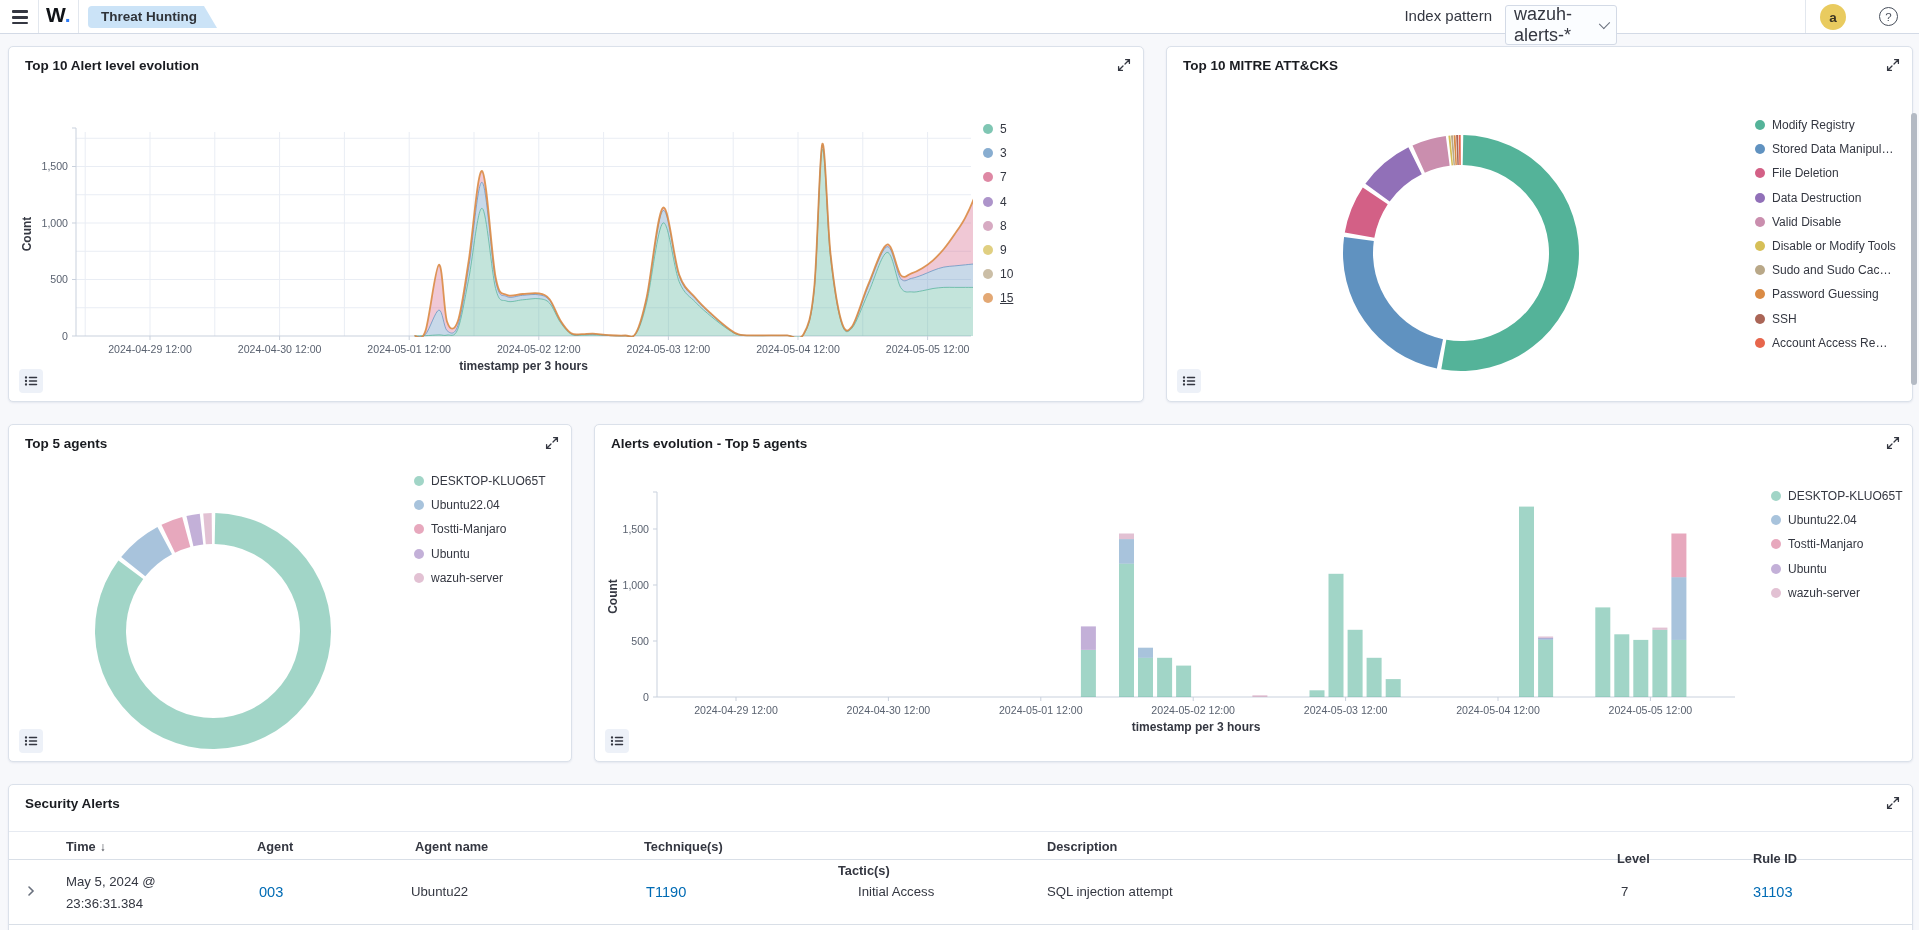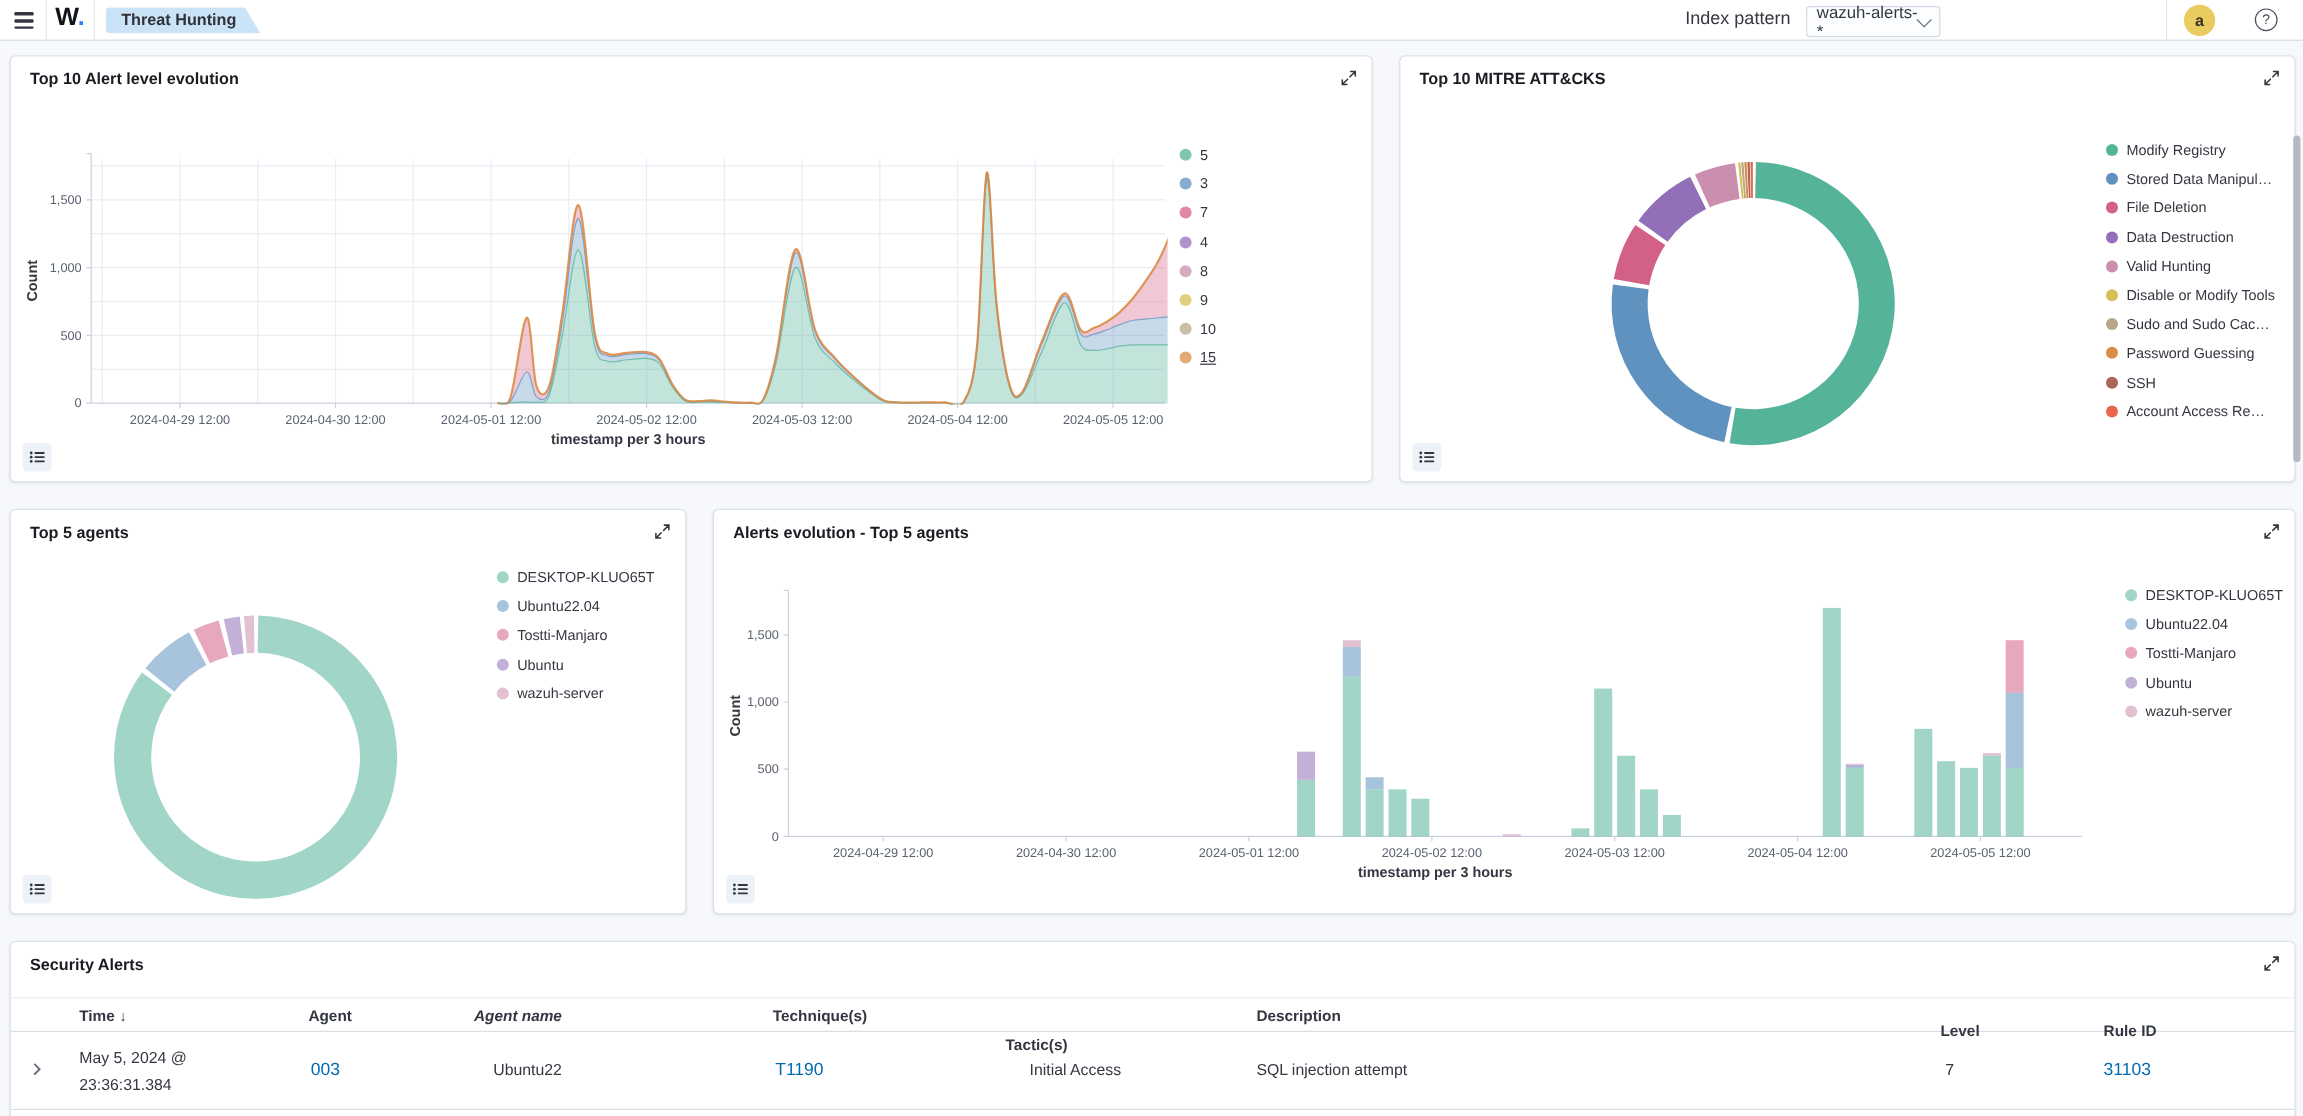--- a/index.html
+++ b/index.html
@@ -9,22 +9,22 @@
     border-bottom:1px solid #d3dae6;z-index:30;}
   .hamburger{position:absolute;left:10px;top:7px;width:20px;height:20px;background:none;border:none;cursor:pointer;padding:0;}
   .hamburger span{display:block;height:2.4px;background:#343741;margin:3.4px 2px;border-radius:1px;}
   .hdr-div{position:absolute;top:0;width:1px;height:33px;background:#e2e7ee;}
   .logo{position:absolute;left:46px;top:3px;font-size:21px;font-weight:bold;color:#101317;letter-spacing:-1px;}
   .logo b{color:#2f7cf6;}
   .crumb-tab{position:absolute;left:88px;top:6px;height:22px;padding:0 20px 0 13px;background:#cbe3f7;
     border:none;color:#2f3339;font-size:13.5px;font-weight:600;line-height:22px;cursor:pointer;
     border-radius:4px 0 0 4px;clip-path:polygon(0 0,calc(100% - 13px) 0,100% 100%,0 100%);}
   .idx-label{position:absolute;top:7px;right:427px;font-size:15px;color:#343741;}
-  .idx-select{position:absolute;left:1505px;top:5px;width:112px;height:26px;background:#fbfdff;
-    border:1px solid #d3dae6;border-radius:3px;font-size:14px;color:#343741;display:flex;
+  .idx-select{position:absolute;left:1505px;top:5px;width:112px;height:40px;background:#fbfdff;
+    border:1px solid #d3dae6;border-radius:3px;font-size:18px;color:#343741;display:flex;
     align-items:center;padding:0 8px;justify-content:space-between;cursor:pointer;box-sizing:border-box;}
   .chev{width:8px;height:8px;border-right:1.6px solid #69707d;border-bottom:1.6px solid #69707d;
     transform:rotate(45deg);margin-top:-4px;}
   .avatar{position:absolute;left:1820px;top:4px;width:26px;height:26px;border-radius:50%;
     background:#e9cb5f;color:#3c3524;font-size:13.5px;font-weight:600;display:flex;align-items:center;
     justify-content:center;cursor:pointer;}
   .help-btn{position:absolute;left:1879px;top:7px;width:19px;height:19px;border-radius:50%;
     border:1.4px solid #49505c;background:none;color:#49505c;font-size:11.5px;line-height:16px;
     text-align:center;cursor:pointer;padding:0;box-sizing:border-box;}
   
@@ -214,21 +214,21 @@
       <div class="legend-item">
         <span class="legend-dot" style="background: rgb(211, 96, 134); opacity: 1;"></span>
         <span class="legend-label">File Deletion</span>
       </div>
       <div class="legend-item">
         <span class="legend-dot" style="background: rgb(145, 112, 184); opacity: 1;"></span>
         <span class="legend-label">Data Destruction</span>
       </div>
       <div class="legend-item">
         <span class="legend-dot" style="background: rgb(202, 142, 174); opacity: 1;"></span>
-        <span class="legend-label">Valid Hunting</span>
+        <span class="legend-label">Valid Disable</span>
       </div>
       <div class="legend-item">
         <span class="legend-dot" style="background: rgb(214, 191, 87); opacity: 1;"></span>
         <span class="legend-label">Disable or Modify Tools</span>
       </div>
       <div class="legend-item">
         <span class="legend-dot" style="background: rgb(185, 168, 136); opacity: 1;"></span>
         <span class="legend-label">Sudo and Sudo Cac…</span>
       </div>
       <div class="legend-item">
@@ -396,21 +396,21 @@
   <div class="panel-title">Security Alerts</div>
   <button class="expand-btn"><svg width="16" height="16" viewBox="0 0 16 16">
         <path d="M9.6 2.6h3.8v3.8M13 3 9 7M6.4 13.4H2.6V9.6M3 13l4-4" stroke="#343741" stroke-width="1.3" fill="none" stroke-linecap="round"></path>
       </svg></button>
   <div id="alertsTable">
       <div class="tline" style="top: 46px; background: rgb(230, 234, 241);"></div>
       <div class="tline" style="top: 74px; background: rgb(217, 223, 231);"></div>
       <div class="tline" style="top: 139px; background: rgb(217, 223, 231);"></div>
       <div class="th" style="left: 57px;">Time<span class="sort-arrow">↓</span></div>
       <div class="th" style="left: 248px;">Agent</div>
-      <div class="th" style="left: 386px; font-style: italic;">Agent name</div>
+      <div class="th" style="left: 406px;">Agent name</div>
       <div class="th" style="left: 635px;">Technique(s)</div>
       <div class="th" style="left: 829px; margin-top: 24px;">Tactic(s)</div>
       <div class="th" style="left: 1038px;">Description</div>
       <div class="th" style="left: 1608px; margin-top: 12px;">Level</div>
       <div class="th" style="left: 1744px; margin-top: 12px;">Rule ID</div>
       <button class="row-chevron"><svg width="16" height="16" viewBox="0 0 16 16">
           <path d="M6 4l4 4-4 4" stroke="#69707d" stroke-width="1.6" fill="none" stroke-linecap="round"></path>
         </svg></button>
       <div class="td" style="left: 57px; top: 86px;">May 5, 2024 @</div>
       <div class="td" style="left: 57px; top: 108px;">23:36:31.384</div>

